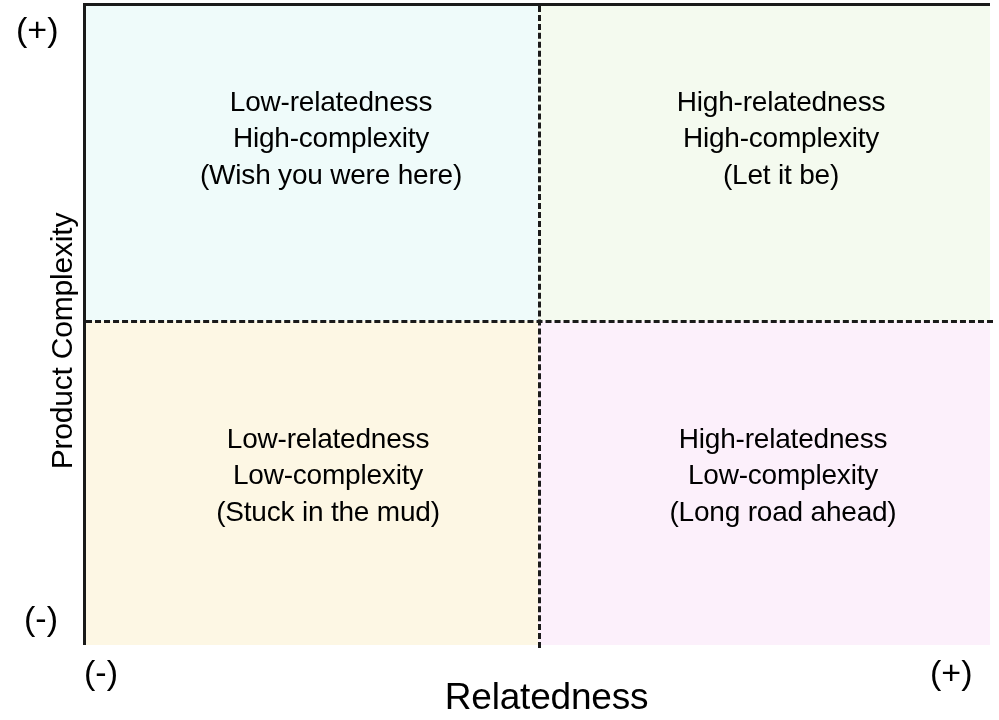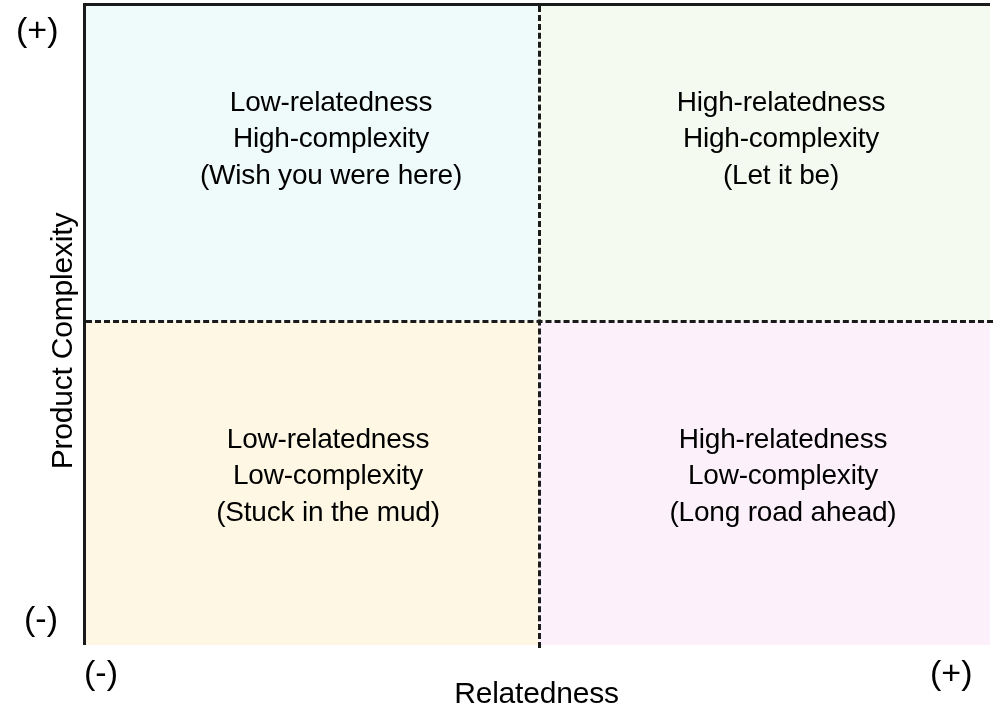--- a/index.html
+++ b/index.html
@@ -33,25 +33,25 @@
     transform: rotate(-90deg);
     transform-origin: center center;
     font-size: 30px;
     font-weight: 400;
     letter-spacing: -0.2px;
     white-space: nowrap;
   }
 
   .x-axis-title {
     position: absolute;
-    left: 83px;
+    left: 93px;
     top: 676px;
     width: 907px;
     text-align: center;
-    font-size: 30px;
+    font-size: 37px;
     font-weight: 400;
     letter-spacing: -0.2px;
     white-space: nowrap;
   }
 
   
   .sign {
     position: absolute;
     font-size: 34px;
     font-weight: 400;

